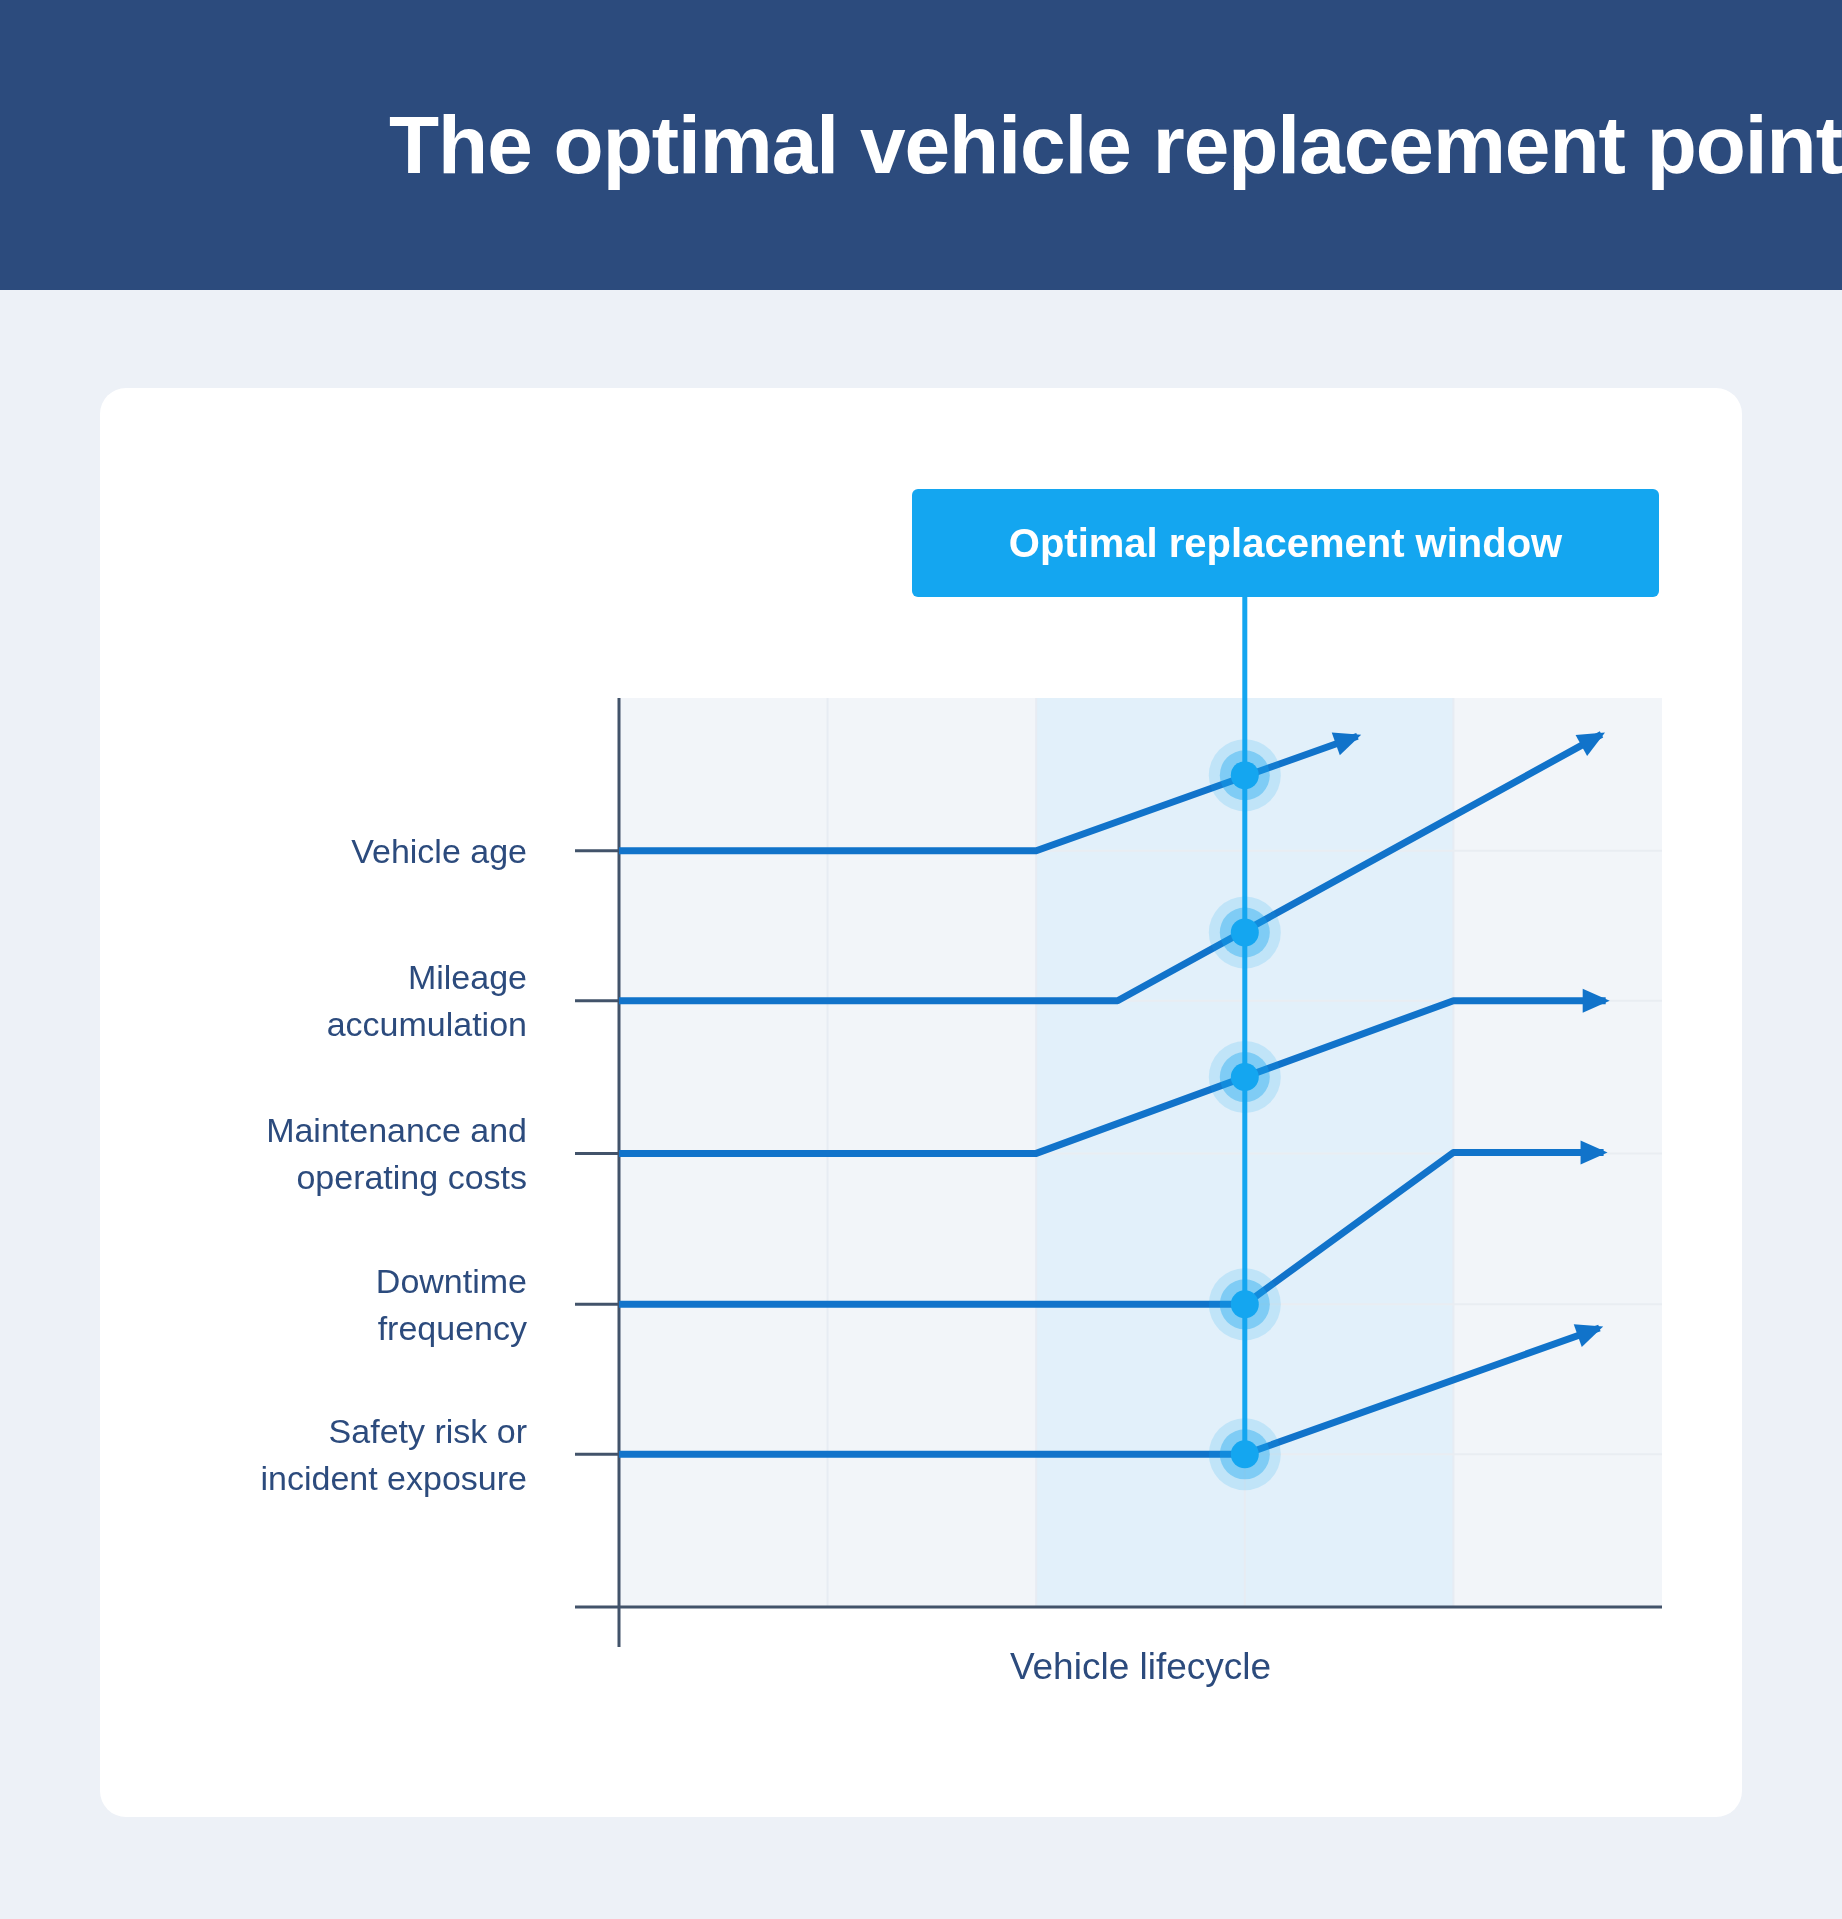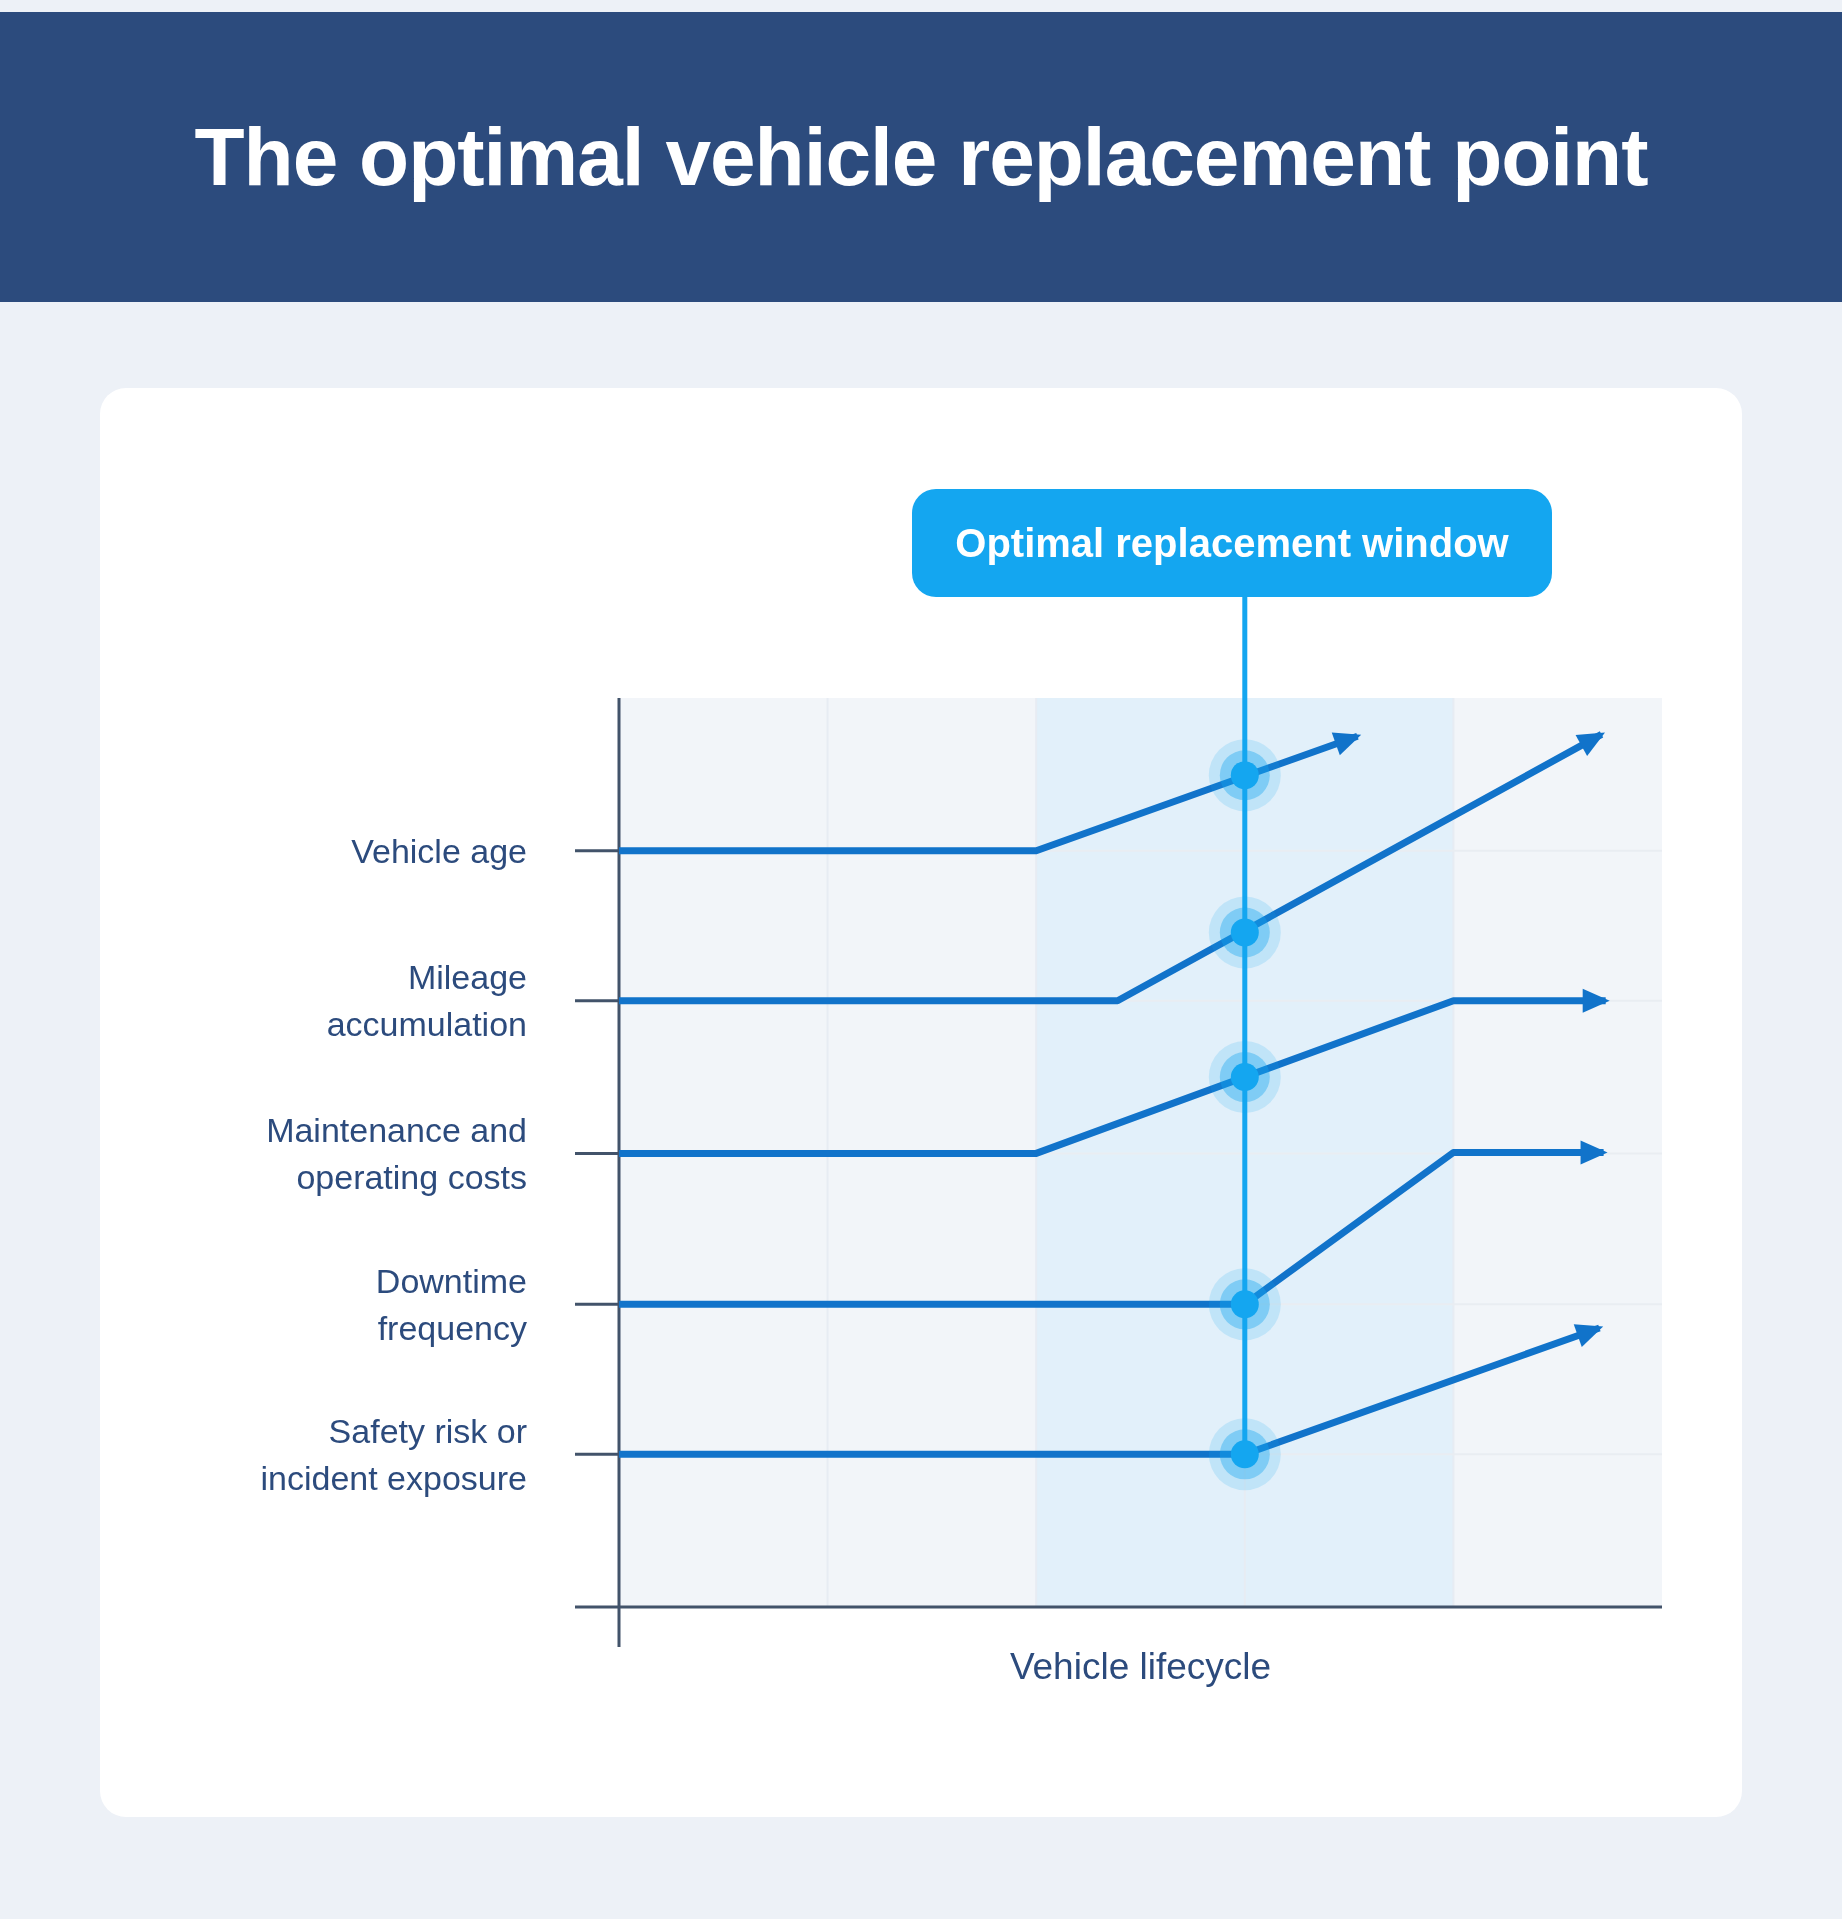--- a/index.html
+++ b/index.html
@@ -11,27 +11,27 @@
     overflow: hidden;
   }
   .page {
     position: relative;
     width: 1842px;
     height: 1919px;
     background: #edf1f7;
   }
   .header-band {
     position: absolute;
-    left: 0; top: 12px;
+    left: 0; top: 0;
     width: 1842px;
     height: 290px;
     background: #2c4b7d;
     display: flex;
     align-items: center;
-    justify-content: center;
+    justify-content: flex-end;
   }
   .page-title {
     color: #ffffff;
     font-size: 82px;
     font-weight: 700;
     letter-spacing: -1px;
     white-space: nowrap;
   }
   .chart-card {
     position: absolute;
@@ -39,24 +39,24 @@
     top: 388px;
     width: 1642px;
     height: 1429px;
     background: #ffffff;
     border-radius: 26px;
   }
   .callout-badge {
     position: absolute;
     left: 812px;
     top: 101px;
-    width: 640px;
+    width: 747px;
     height: 108px;
     background: #14a6f0;
-    border-radius: 24px;
+    border-radius: 6px;
     display: flex;
     align-items: center;
     justify-content: center;
     z-index: 3;
   }
   .callout-label {
     color: #ffffff;
     font-size: 40px;
     font-weight: 700;
     white-space: nowrap;

